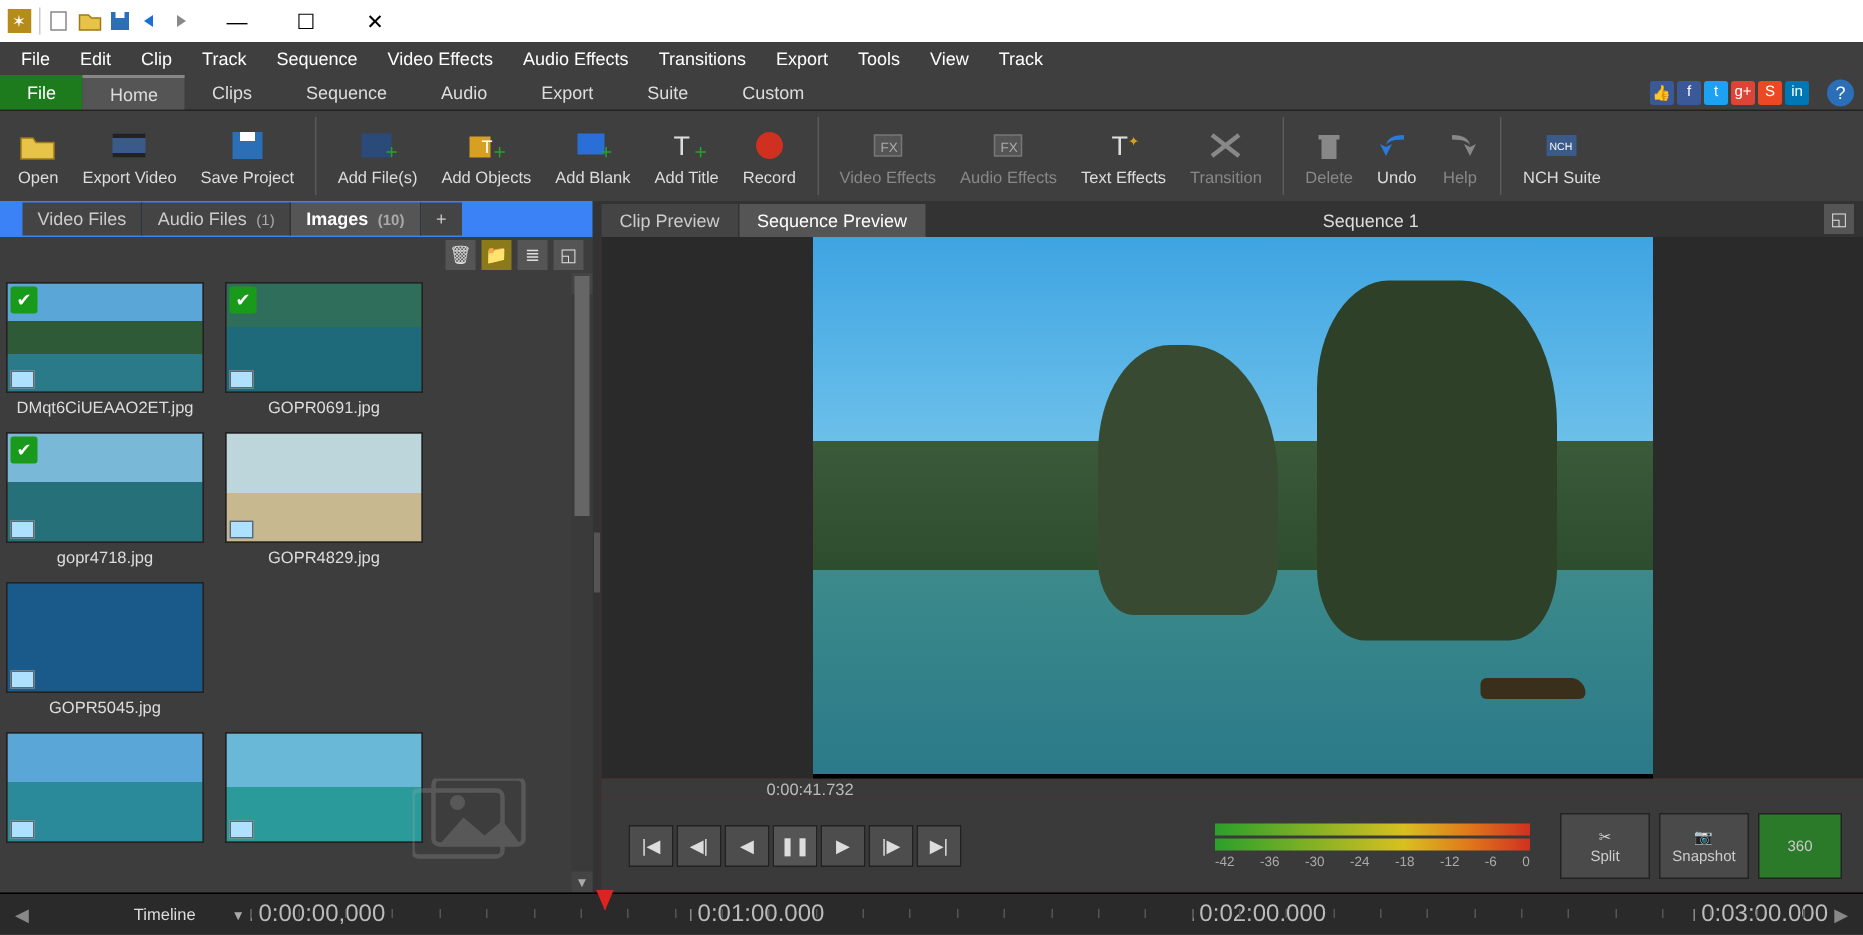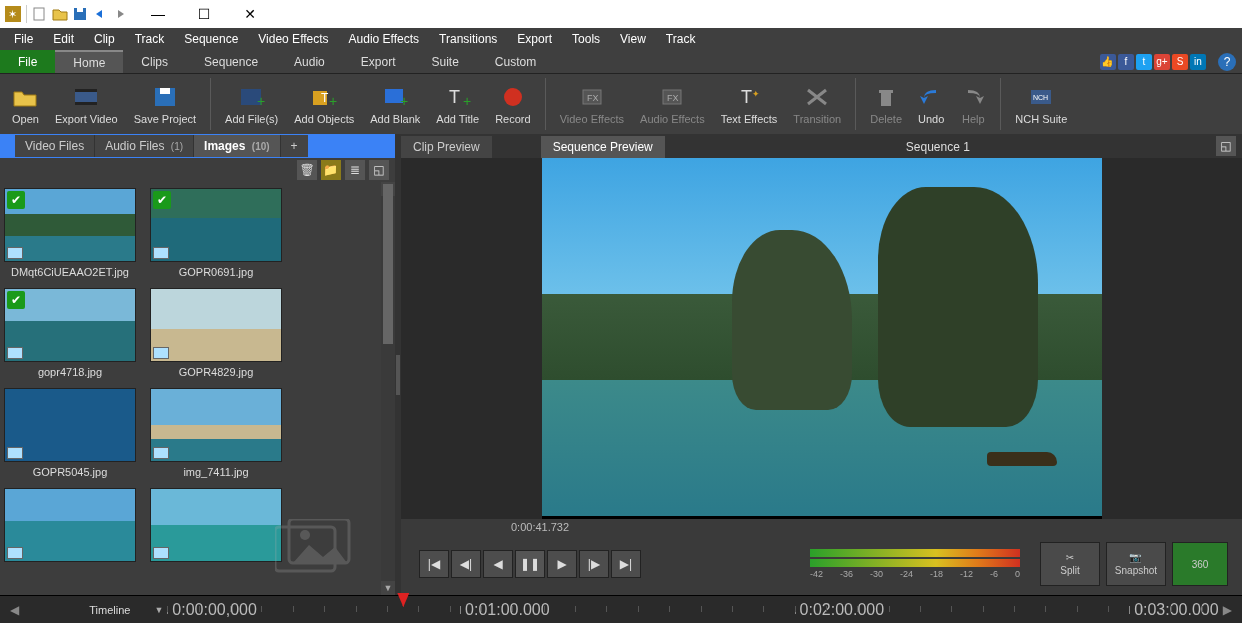--- a/index.html
+++ b/index.html
@@ -49,21 +49,21 @@
   .thumb .badge { position:absolute; bottom:2px; left:2px; width:16px; height:12px; background:#aee1ff; border:1px solid #666;}
   .thumb .name { color:#ddd; font-size:11px; margin-top:4px; white-space:nowrap; overflow:hidden; text-overflow:ellipsis; max-width:132px;}
   .mediapanel .scrollbar { position:absolute; right:0; top:24px; width:14px; bottom:0; background:#3a3a3a;}
   .mediapanel .scrollbar .thumbbar { position:absolute; left:2px; right:2px; top:2px; height:160px; background:#666;}
   .mediapanel .scrollbar .arrow { position:absolute; left:0; right:0; height:14px; background:#444; color:#aaa; text-align:center; font-size:9px; line-height:14px;}
   .mediapanel .bgicon { position:absolute; right:40px; bottom:16px; width:80px; height:60px; opacity:.25;}
   .splitterv { width:6px; background:#333; cursor:col-resize;}
   .splitterv .grip { width:4px; height:40px; background:#555; margin:auto; position:relative; top:45%;}
   
   .previewpanel { flex:1; background:#7f1d1d; display:flex; flex-direction:column; position:relative;}
-  .previewtabs { height:24px; background:#333; display:flex; align-items:flex-end;gap:48px;}
+  .previewtabs { height:24px; background:#333; display:flex; align-items:flex-end;}
   .previewtabs .ptab { padding:4px 12px; background:#444; color:#ccc; font-size:12px; border-right:1px solid #333;}
   .previewtabs .ptab.active { background:#555; color:#fff;}
   .previewtabs .spacer { flex:1;}
   .previewtabs .seqname { color:#ddd; font-size:12px; padding:4px 0;}
   .previewtabs .toggle { width:20px; height:20px; background:#555; margin:2px 6px; display:flex; align-items:center; justify-content:center;}
   .previewbody { flex:1; display:flex; align-items:stretch; background:#2a2a2a;}
   .previewframe { flex:0 0 auto; margin:0 auto; background:#000; position:relative;}
   .previewframe .pic { width:560px; height:358px; background:
       linear-gradient(180deg, #3ea4e2 0%, #6cc0ea 38%, #3a5a3a 38%, #2e4d2e 62%, #3c8a8a 62%, #2a7a8a 100%);
       position:relative; overflow:hidden;}
@@ -384,26 +384,20 @@
             </div>
             <div class="name">GOPR4829.jpg</div>
           </div>
         </div>
         <div class="row">
           <div class="thumb">
             <div class="img" style="background: linear-gradient(rgb(26, 90, 138) 0%, rgb(26, 90, 138) 100%);">
               <div class="badge"></div>
             </div>
             <div class="name">GOPR5045.jpg</div>
-          </div>
-          <div class="thumb">
-            <div class="img" style="background: linear-gradient(rgb(106, 176, 216) 0%, rgb(106, 176, 216) 50%, rgb(200, 184, 144) 50%, rgb(200, 184, 144) 70%, rgb(42, 122, 138) 70%);">
-              <div class="badge"></div>
-            </div>
-            <div class="name">img_7411.jpg</div>
           </div>
         </div>
         <div class="row">
           <div class="thumb">
             <div class="img" style="background: linear-gradient(rgb(90, 166, 214) 0%, rgb(90, 166, 214) 45%, rgb(42, 138, 154) 45%);">
               <div class="badge"></div>
             </div>
           </div>
           <div class="thumb">
             <div class="img" style="background: linear-gradient(rgb(106, 184, 216) 0%, rgb(106, 184, 216) 50%, rgb(42, 154, 154) 50%);">

